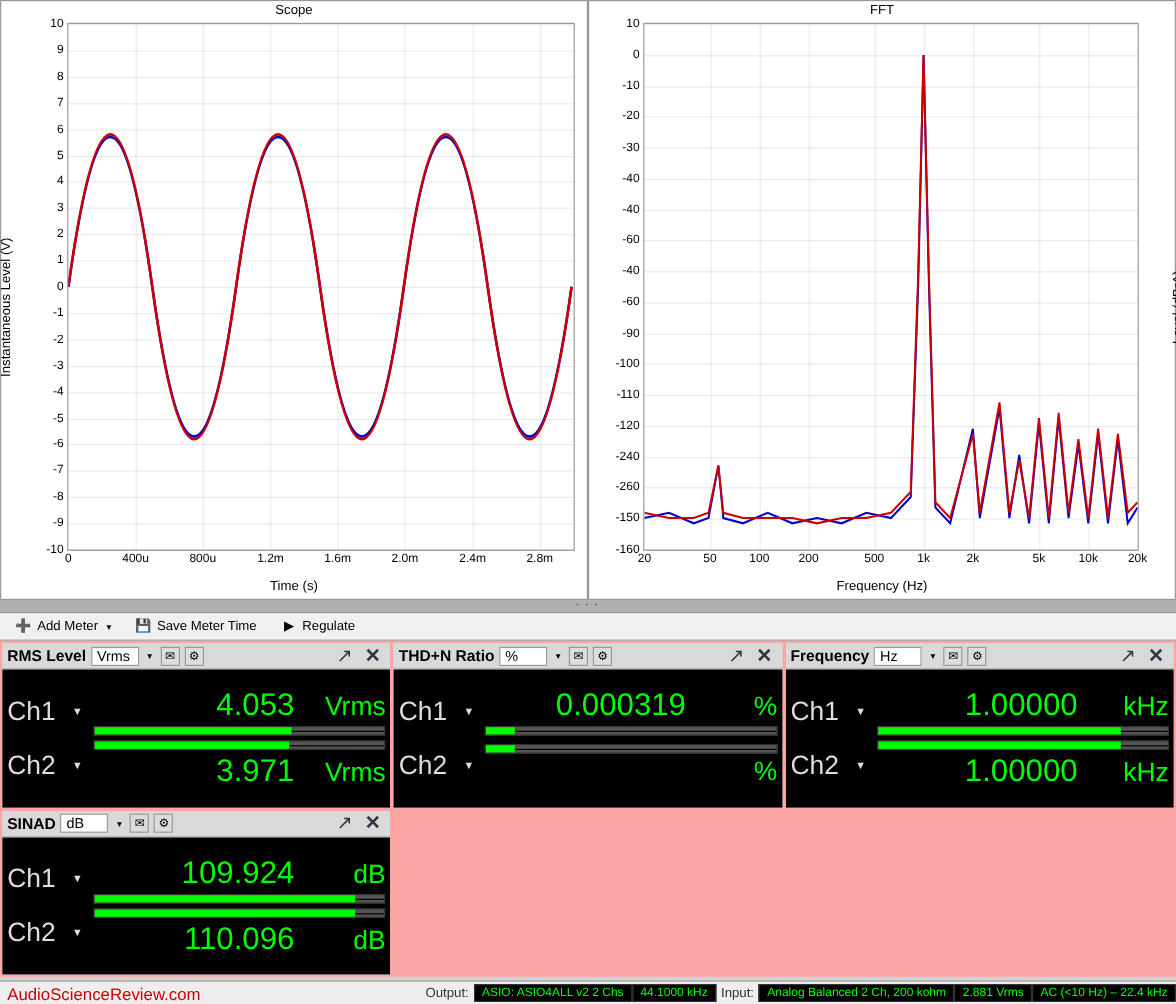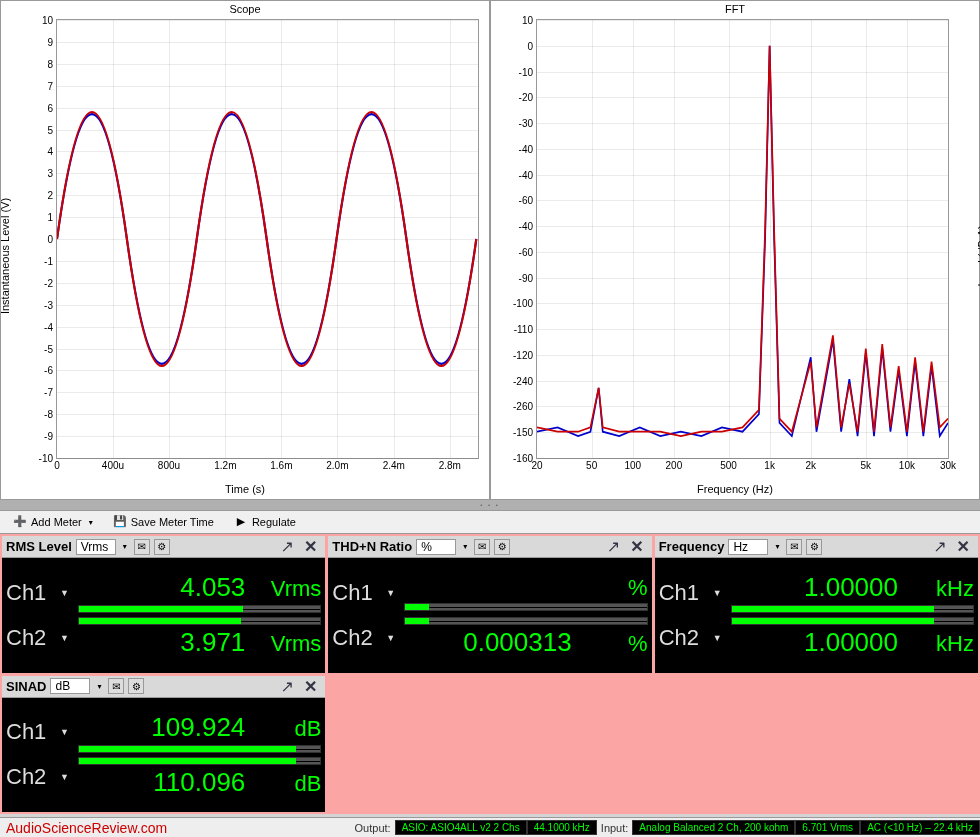--- a/index.html
+++ b/index.html
@@ -175,21 +175,21 @@
       <div class="grid-v" style="left:46.6%"></div>
         <span class="xtick" style="left:46.6%">500</span>
       <div class="grid-v" style="left:56.6%"></div>
         <span class="xtick" style="left:56.6%">1k</span>
       <div class="grid-v" style="left:66.6%"></div>
         <span class="xtick" style="left:66.6%">2k</span>
       <div class="grid-v" style="left:80%"></div>
         <span class="xtick" style="left:80%">5k</span>
       <div class="grid-v" style="left:90%"></div>
         <span class="xtick" style="left:90%">10k</span>
-      <span class="xtick" style="left:100%">30k</span>
+      <span class="xtick" style="left:100%">20k</span>
       <svg width="100%" height="100%" viewBox="0 0 100 100" preserveAspectRatio="none" style="position:absolute;top:0;left:0">
 
         <path fill="none" stroke="#0000cc" stroke-width="0.4" d="M0,94 L5,93 L10,95 L13,94 L15,84 L16,94 L20,95 L25,93 L30,95 L35,94 L40,95 L45,93 L50,94 L54,90 L55.5,50 L56.6,5.88 L57.7,50 L59,92 L62,95 L66.6,77 L68,94 L72,73 L74,94 L76,82 L78,95 L80,76 L82,95 L84,75 L86,94 L88,80 L90,95 L92,78 L94,95 L96,79 L98,95 L100,92"></path>
 
         <path fill="none" stroke="#cc0000" stroke-width="0.4" d="M0,93 L5,94 L10,94 L13,93 L15,84 L16,93 L20,94 L25,94 L30,94 L35,95 L40,94 L45,94 L50,93 L54,89 L55.5,48 L56.6,5.88 L57.7,48 L59,91 L62,94 L66.6,78 L68,93 L72,72 L74,93 L76,83 L78,94 L80,75 L82,94 L84,74 L86,93 L88,79 L90,94 L92,77 L94,94 L96,78 L98,93 L100,91"></path>
       </svg>
     </div>
   </div>
 </div>
 
@@ -266,38 +266,38 @@
       <span class="hdr-spacer"></span>
       <span class="popout">↗</span>
       <span class="close-x">✕</span>
     </div>
     <div class="meter-body">
       <div class="ch-row">
         <span class="ch-label">Ch1</span>
         <span class="ch-arrow">▼</span>
         <div class="ch-content">
           <div class="ch-text">
+              <span class="ch-value">0.000319</span>
               <span class="ch-unit">%</span>
             </div>
           <div class="bar-wrap">
               <div class="bar-groove"></div>
               <div class="bar-fill" style="width:10%"></div>
             </div>
         </div>
       </div>
       <div class="ch-row">
         <span class="ch-label">Ch2</span>
         <span class="ch-arrow">▼</span>
         <div class="ch-content">
           <div class="bar-wrap">
               <div class="bar-groove"></div>
               <div class="bar-fill" style="width:10%"></div>
             </div>
           <div class="ch-text">
-              <span class="ch-value">0.000313</span>
               <span class="ch-unit">%</span>
             </div>
         </div>
       </div>
     </div>
   </div>
 
   <div class="meter">
     <div class="meter-hdr">
       <span class="meter-title">Frequency</span>
@@ -386,15 +386,15 @@
 </div>
 
 <div class="statusbar">
   <span class="brand">AudioScienceReview.com</span>
   <span style="flex:1"></span>
   <span class="status-label">Output:</span>
   <span class="status-box">ASIO: ASIO4ALL v2 2 Chs</span>
   <span class="status-box">44.1000 kHz</span>
   <span class="status-label">Input:</span>
   <span class="status-box">Analog Balanced 2 Ch, 200 kohm</span>
-  <span class="status-box">6.701 Vrms</span>
+  <span class="status-box">2.881 Vrms</span>
   <span class="status-box">AC (&lt;10 Hz) – 22.4 kHz</span>
 </div>
 
 </body></html>

